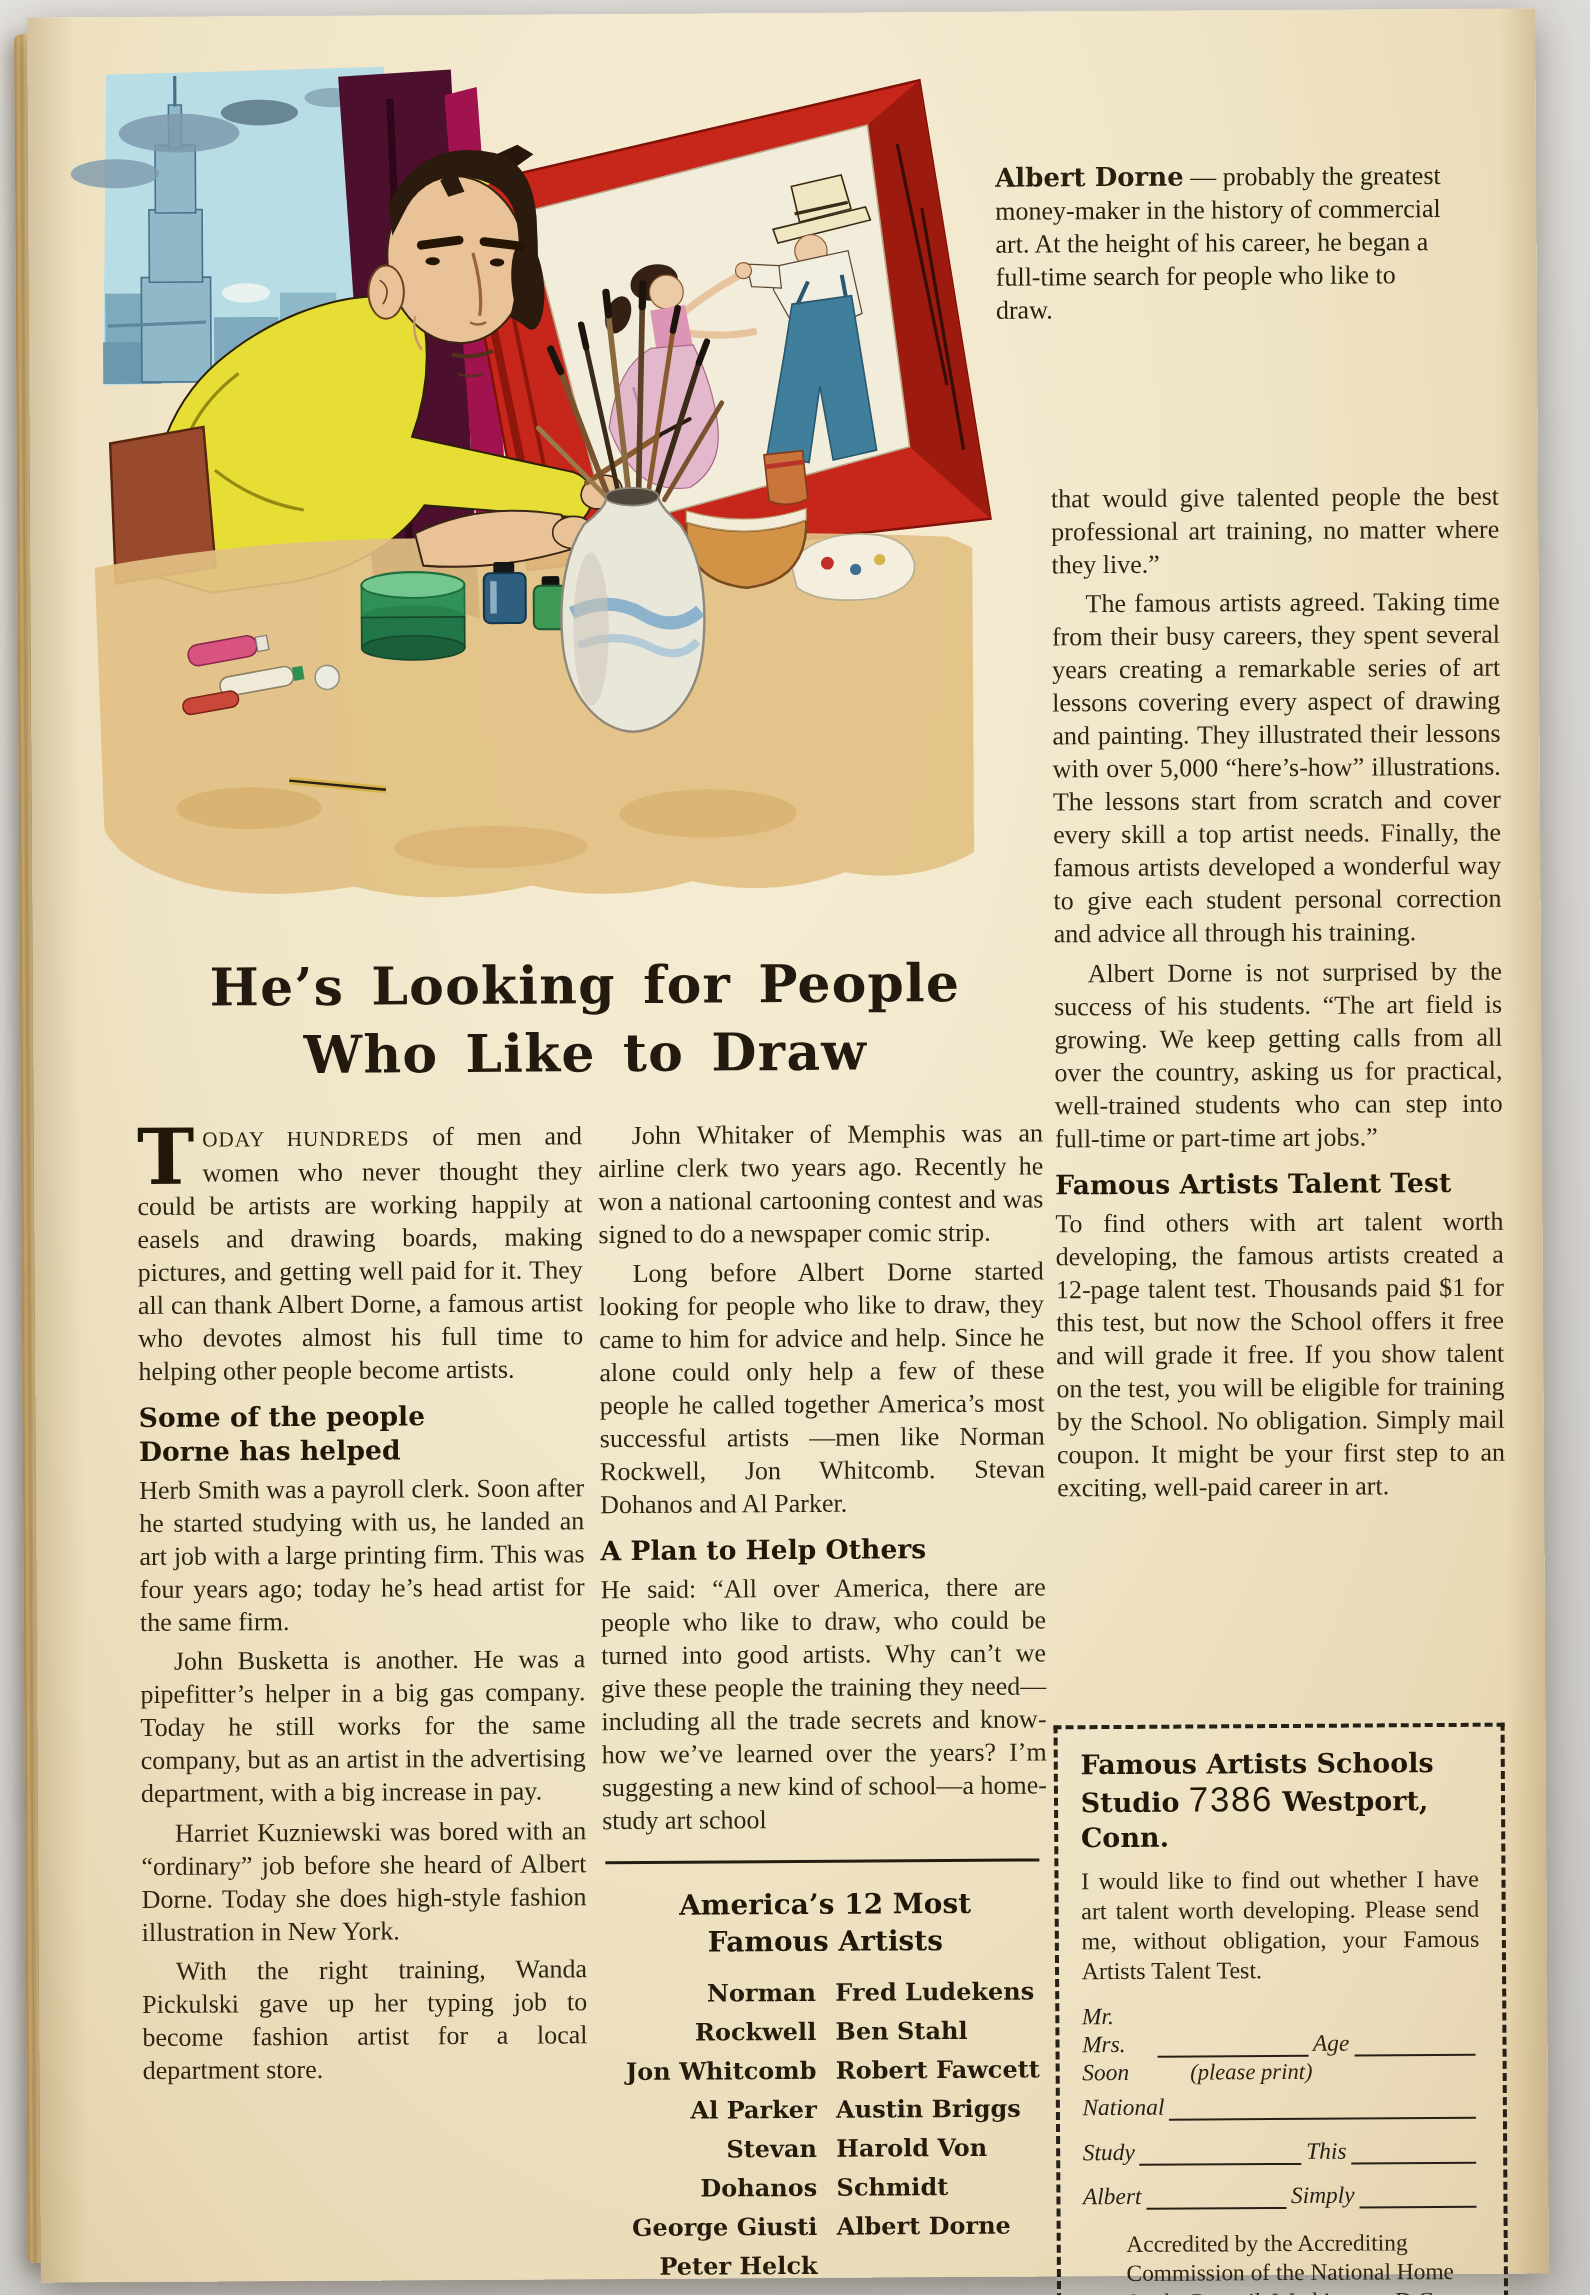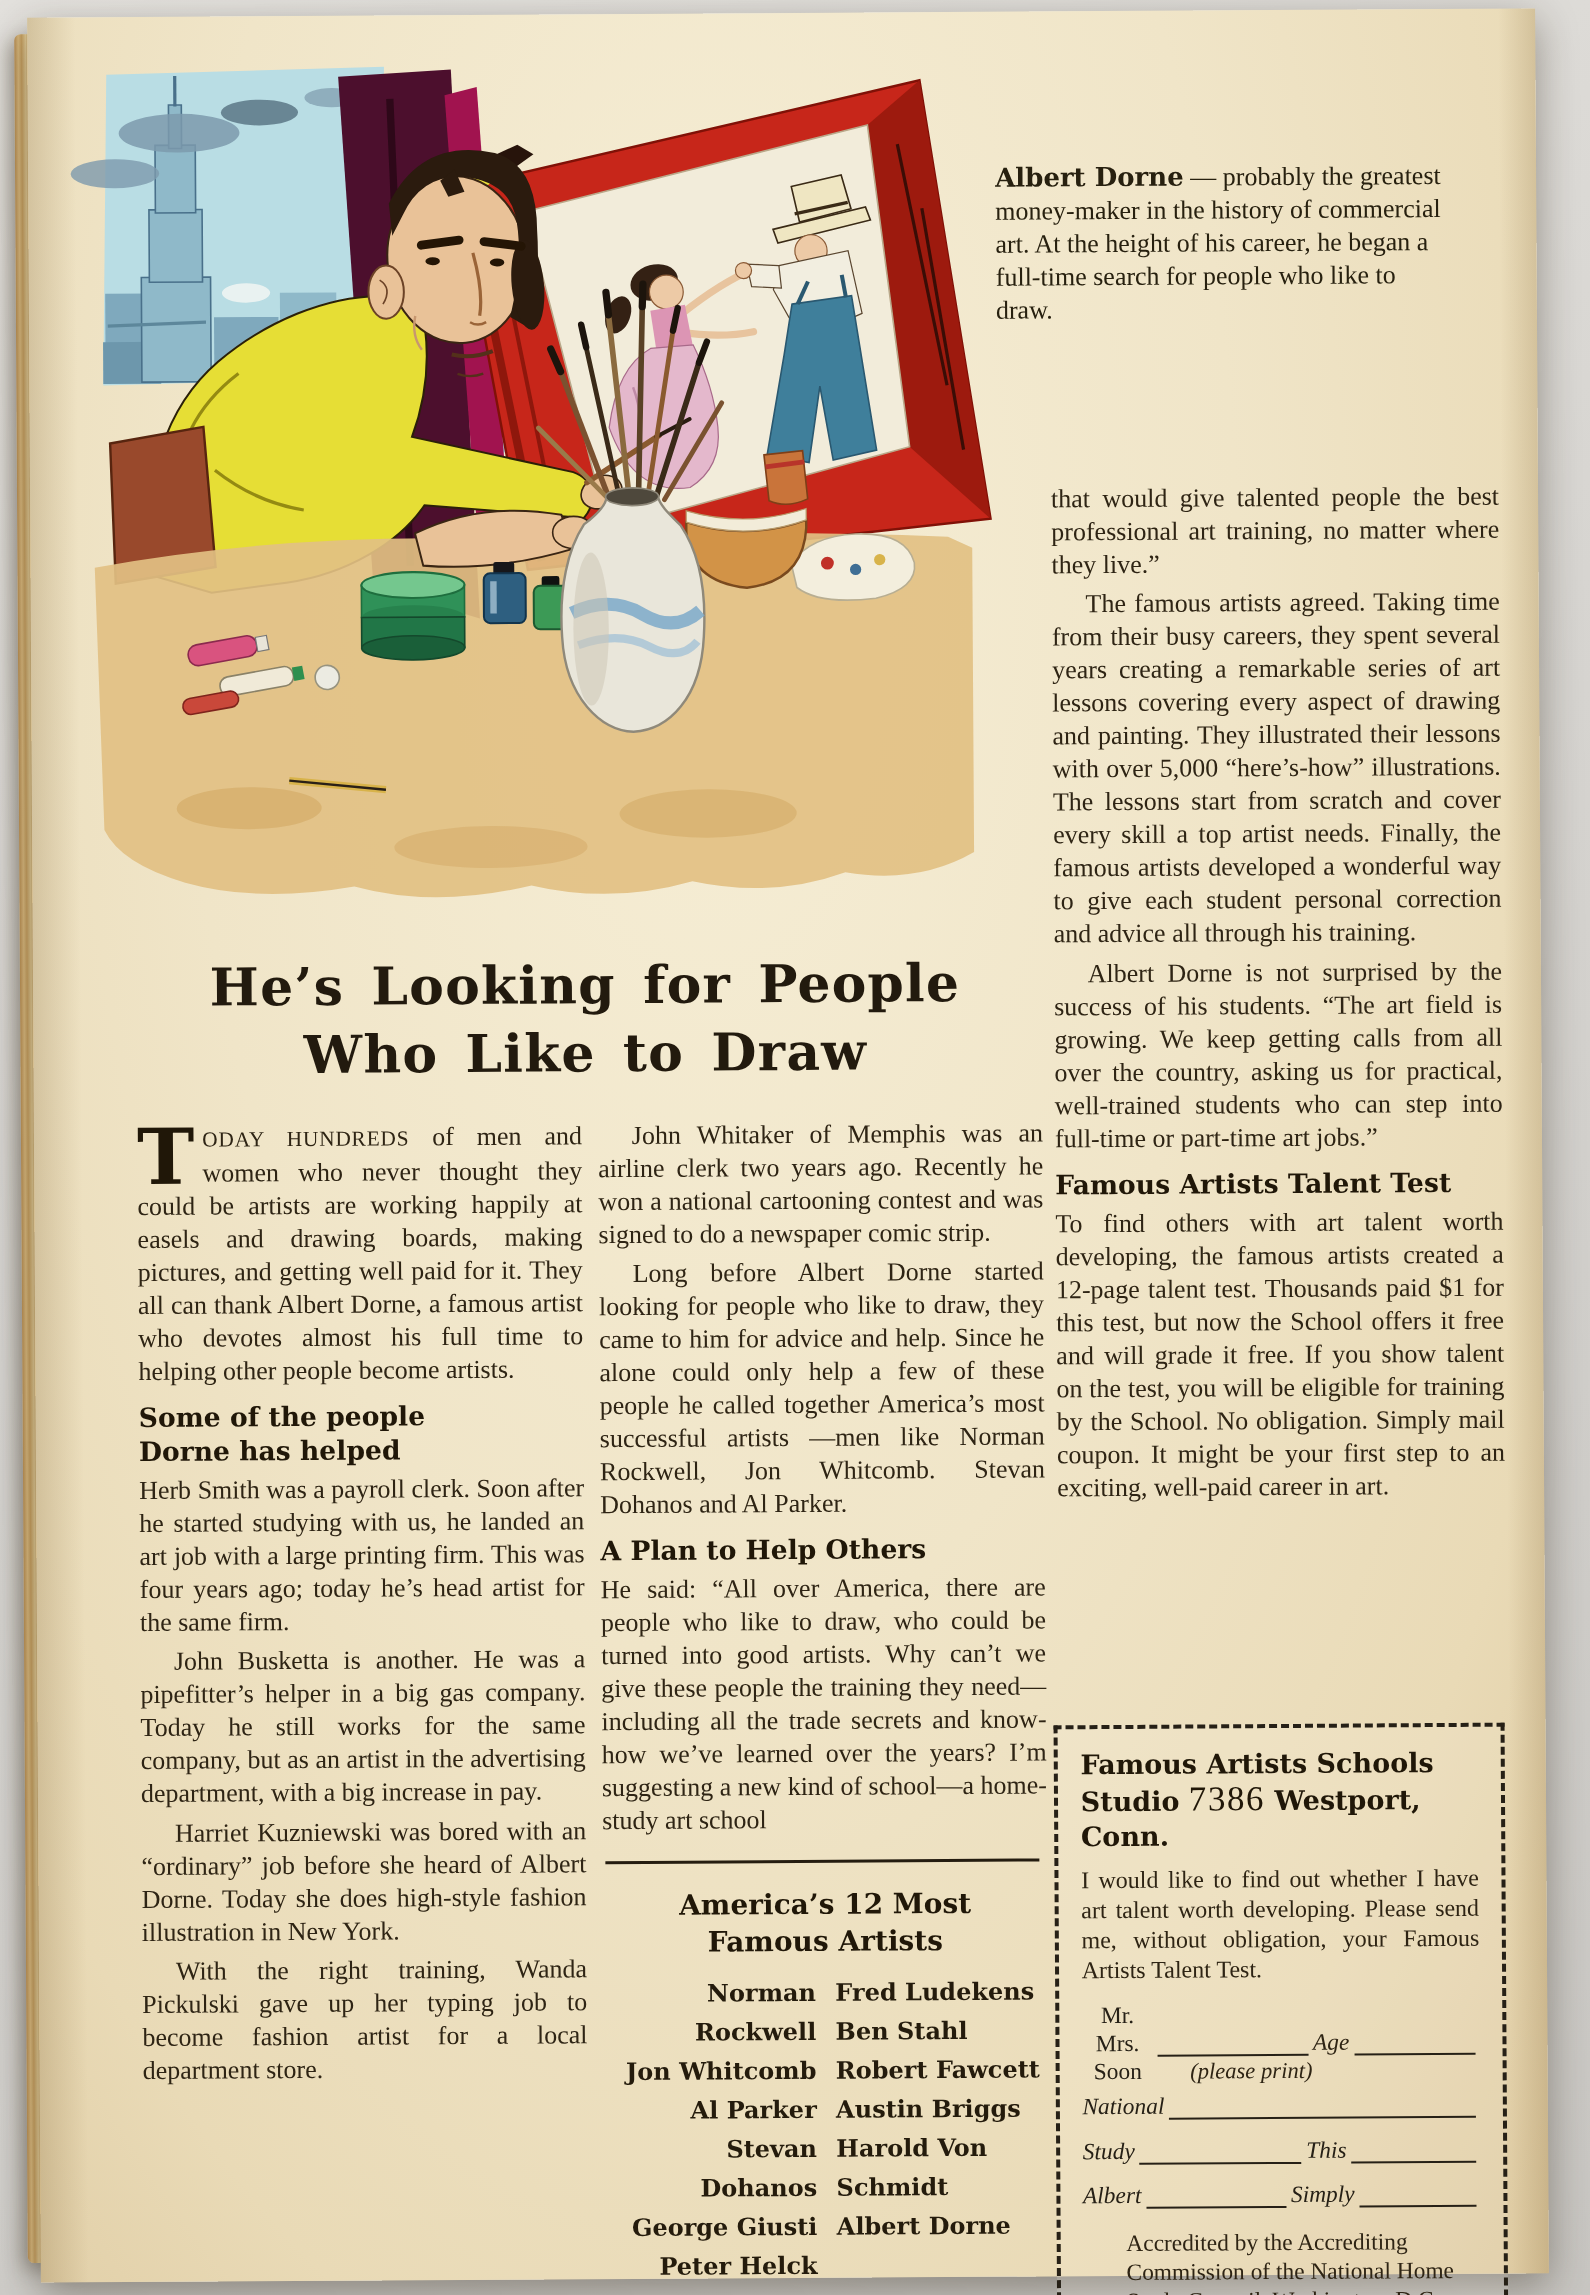--- a/index.html
+++ b/index.html
@@ -44,27 +44,27 @@
     font-size:28px;line-height:37px;color:#201708;margin-bottom:13px;}
   .artists{display:grid;grid-template-columns:1fr 1fr;column-gap:19.3px;
     font-family:"DejaVu Serif",serif;font-weight:bold;font-size:24px;line-height:39px;color:#241b0c;}
   .artists .lcol{text-align:right;}
   .artists .rcol{text-align:left;}
   
   .coupon{left:1016px;top:1714px;width:451px;border:4.8px dashed #262016;
     padding:17.7px 22.6px 16px 22.6px;box-sizing:border-box;background:rgba(255,250,235,.15);}
   .coupon-title{font-family:"DejaVu Serif",serif;font-weight:bold;font-size:27px;
     line-height:35px;color:#201708;}
-  .studio-num{font-family:Liberation Serif, serif;font-weight:normal;font-size:35px;letter-spacing:1.6px;}
+  .studio-num{font-family:Liberation Sans, sans-serif;font-weight:normal;font-size:35px;letter-spacing:1.6px;}
   .coupon-body{font-size:24px;line-height:30px;text-align:justify;margin-top:11.3px;}
   .formrow{display:flex;align-items:flex-end;font-style:italic;font-size:23.4px;color:#262016;}
   .rule{border-bottom:2.4px solid #262016;flex:1;margin:0 4.8px;height:24px;}
   .rule.fixed{flex:0 0 121px;}
   .name-grid{display:flex;margin-top:16px;}
-  .titles{width:71px;font-size:23.4px;line-height:28px;color:#262016;text-align:center;}
+  .titles{width:71px;font-style:italic;font-size:23.4px;line-height:28px;color:#262016;}
   .nm-lines{flex:1;padding-top:28px;}
   .nameline{display:flex;align-items:flex-end;height:28px;font-style:italic;font-size:23.4px;}
   .pp{font-style:italic;font-size:22.6px;text-align:center;width:60%;margin-top:1.6px;}
   .addr-row{margin-top:8px;}
   .cz-row{margin-top:17.7px;}
   .accred{margin-top:19.3px;padding:0 4.8px 0 43px;font-size:23.4px;line-height:29px;text-align:left;}
   
   .illo{left:16px;top:35px;width:946px;height:902px;}
 </style>
 </head>

